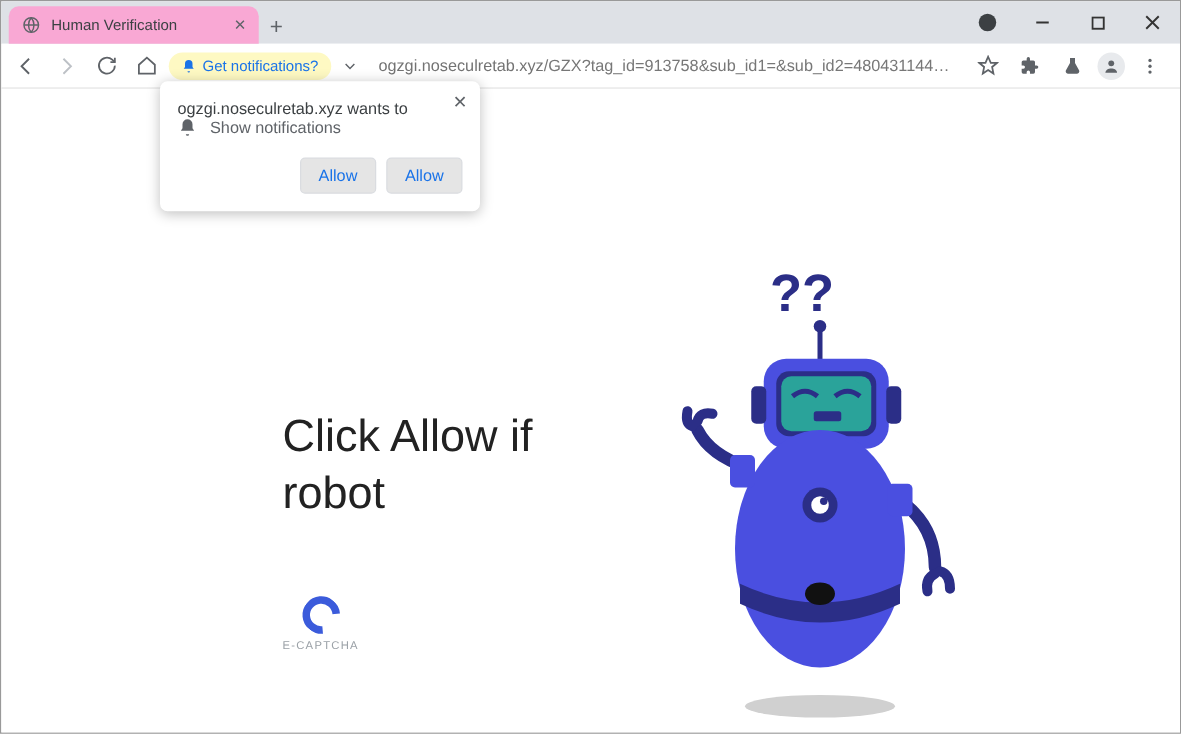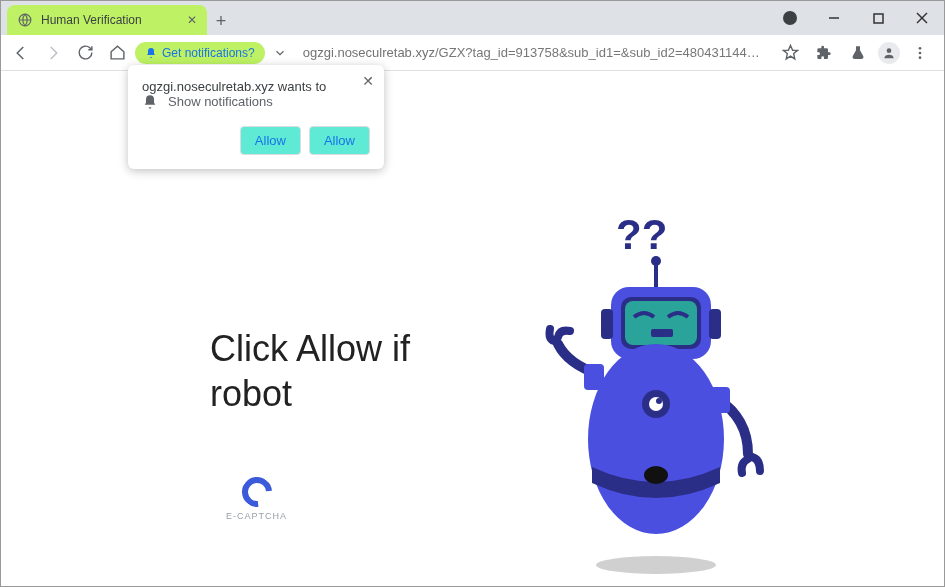--- a/index.html
+++ b/index.html
@@ -1,46 +1,46 @@
 <!DOCTYPE html>
 <html><head>
 <meta charset="utf-8">
 <style>
   * { margin:0; padding:0; box-sizing:border-box; font-family:"Segoe UI",Arial,sans-serif; }
   body { width:945px; height:587px; background:#fff; border:1px solid #999; overflow:hidden; position:relative; }
   
   .titlebar { height:34px; background:#dee1e6; display:flex; align-items:flex-end; }
-  .tab { margin-left:6px; height:30px; background:#bef264; border-radius:8px 8px 0 0; display:flex; align-items:center; padding:0 10px; gap:8px; width:200px; position:relative; }
+  .tab { margin-left:6px; height:30px; background:#f9a8d4; border-radius:8px 8px 0 0; display:flex; align-items:center; padding:0 10px; gap:8px; width:200px; position:relative; }
   .tab .favicon { width:16px; height:16px; display:flex; align-items:center; justify-content:center; }
   .tab .title { font-size:12px; color:#3c4043; flex:1; white-space:nowrap; overflow:hidden; text-overflow:ellipsis;}
   .tab .close { font-size:12px; color:#5f6368; cursor:pointer; }
   .newtab { width:28px; height:28px; display:flex; align-items:center; justify-content:center; color:#5f6368; font-size:18px; cursor:pointer; }
   .winbtns { margin-left:auto; display:flex; align-items:center; gap:0; height:34px;}
   .winbtn { width:44px; height:30px; display:flex; align-items:center; justify-content:center; color:#444;}
   .circle-dark { width:14px; height:14px; border-radius:50%; background:#3c4043; }
   
   .toolbar { height:36px; background:#fff; border-bottom:1px solid #e0e0e0; display:flex; align-items:center; padding:0 6px; gap:4px; }
   .tbtn { width:28px; height:28px; display:flex; align-items:center; justify-content:center; color:#5f6368; border-radius:50%; }
   .tbtn.disabled { color:#bdc1c6; }
-  .notif-chip { display:flex; align-items:center; gap:5px; background:#bef264; color:#1a73e8; font-size:12px; padding:4px 10px; border-radius:14px; cursor:pointer; }
+  .notif-chip { display:flex; align-items:center; gap:5px; background:#fef9c3; color:#1a73e8; font-size:12px; padding:4px 10px; border-radius:14px; cursor:pointer; }
   .chevd { color:#5f6368; margin:0 4px; }
   .omnibox { flex:1; font-size:13px; color:#777; white-space:nowrap; overflow:hidden; text-overflow:ellipsis; padding:0 8px; }
   .omnibox .host { color:#737373; }
   .righticons { display:flex; align-items:center; gap:6px; margin-right:4px; }
   .avatar { width:22px; height:22px; border-radius:50%; background:#e8eaed; display:flex; align-items:center; justify-content:center; }
   
   .perm { position:absolute; top:64px; left:127px; width:256px; background:#fff; border-radius:6px; box-shadow:0 2px 10px rgba(0,0,0,0.25); padding:14px; z-index:10; }
   .perm .ptitle { font-size:13px; color:#3c4043; }
   .perm .pclose { position:absolute; top:8px; right:10px; color:#5f6368; cursor:pointer; font-size:14px;}
   .perm .prow { display:flex; align-items:flex-start; gap:10px; color:#5f6368; font-size:13px; margin-bottom:16px;}
   .perm .pactions { display:flex; justify-content:flex-end; gap:8px;}
-  .pbtn { border:1px solid #dadce0; background:#5eead4; color:#1a73e8; padding:6px 14px; border-radius:4px; font-size:13px; cursor:pointer; }
+  .pbtn { border:1px solid #dadce0; background:#e5e5e5; color:#1a73e8; padding:6px 14px; border-radius:4px; font-size:13px; cursor:pointer; }
   
   .content { position:relative; width:100%; height:calc(100% - 70px); background:#fff; }
-  .headline { position:absolute; left:209px; top:255px; font-size:36px; font-weight:400; color:#222; line-height:1.25; }
+  .headline { position:absolute; left:225px; top:255px; font-size:36px; font-weight:400; color:#222; line-height:1.25; }
   .captcha { position:absolute; left:225px; top:406px; text-align:center; }
   .captcha .clogo { width:30px; height:30px; border:6px solid #3b5bdb; border-right-color:transparent; border-radius:50%; margin:0 auto 4px; transform:rotate(40deg);}
   .captcha .ctext { font-size:9px; letter-spacing:1px; color:#9aa0a6;}
   
   .robot { position:absolute; left:525px; top:138px; width:260px; height:340px; }
   .shadow { position:absolute; left:595px; top:485px; width:120px; height:18px; background:#d0d0d0; border-radius:50%; }
   svg { display:block; }
 </style>
 </head>
 <body>

